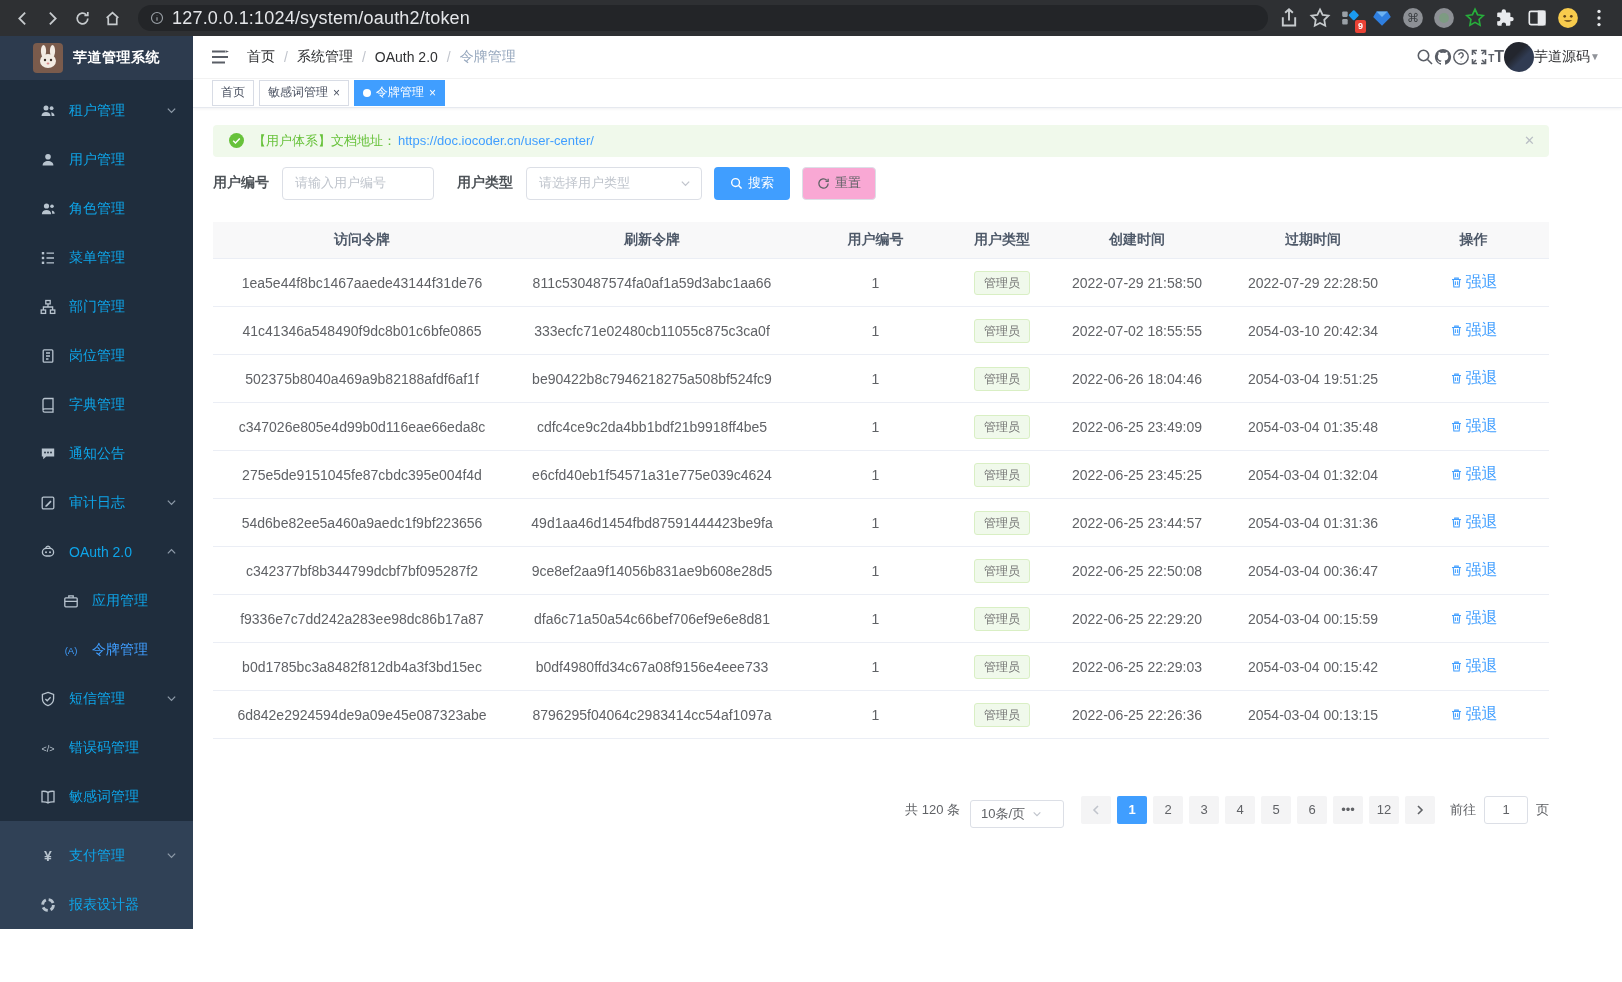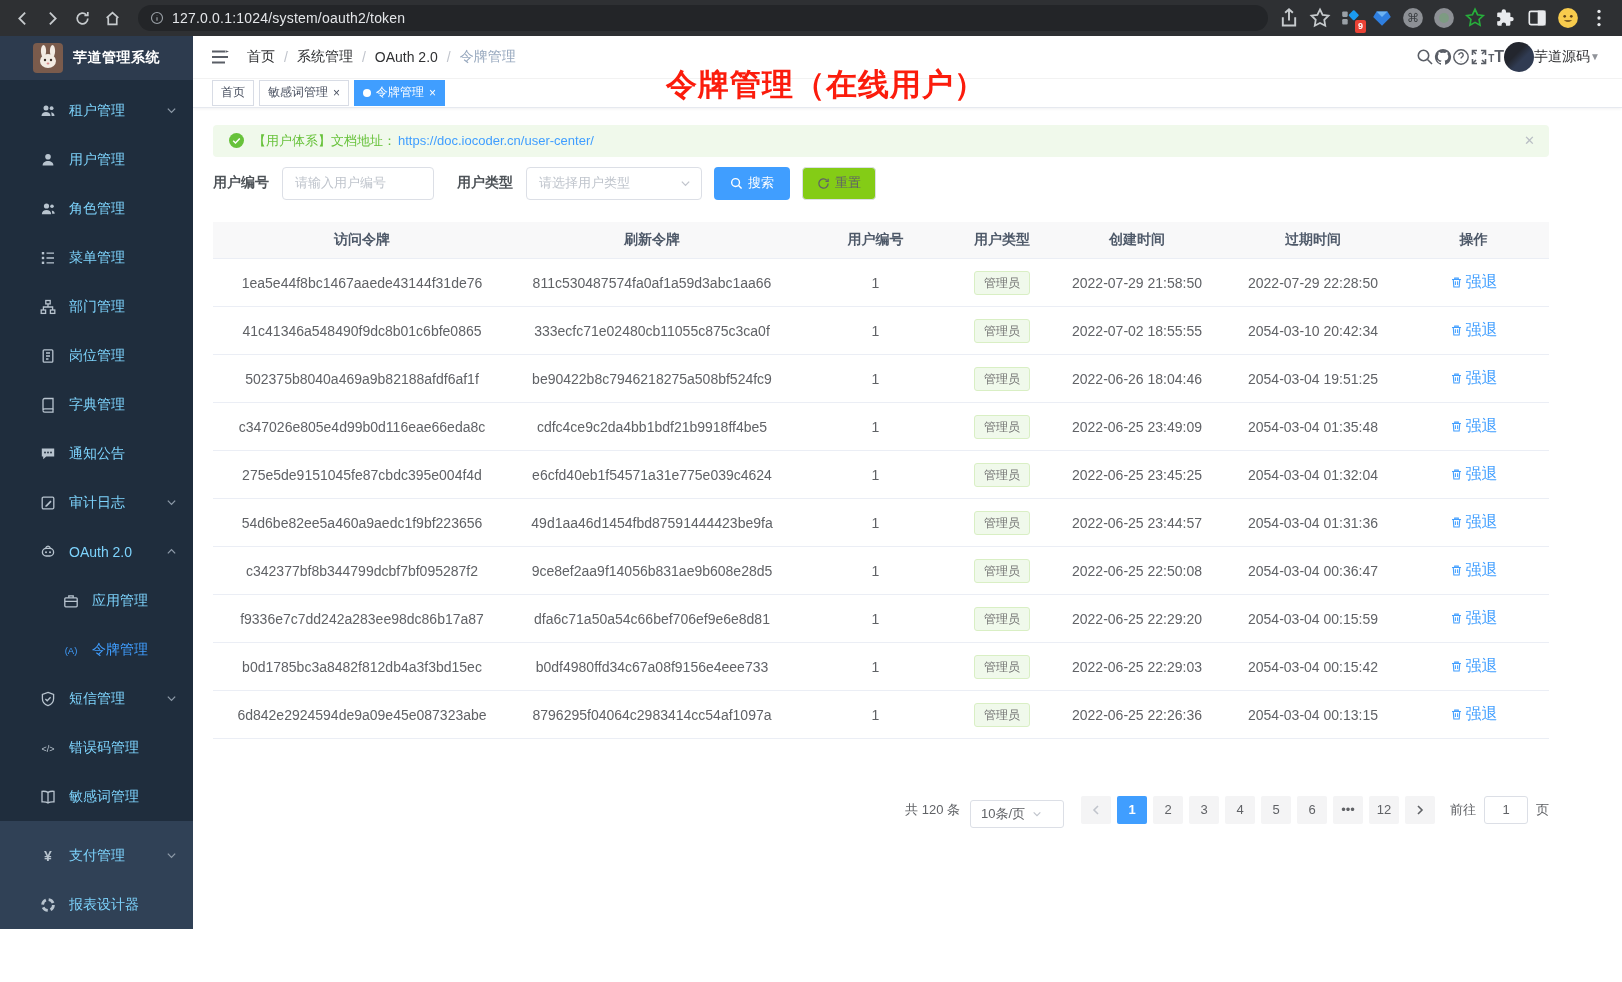--- a/index.html
+++ b/index.html
@@ -5,39 +5,39 @@
   * { margin:0; padding:0; box-sizing:border-box; }
   html,body { width:1622px; height:982px; overflow:hidden;
     font-family:"Liberation Sans","DejaVu Sans",sans-serif; }
   .app { width:1622px; height:982px; position:relative; background:#fff; }
 
   
   .browser { height:36px; background:#2e3033; display:flex; align-items:center; padding:0 8px; gap:2px; }
   .bnav { width:28px; height:28px; border-radius:50%; display:flex; align-items:center; justify-content:center; color:#c6cacd; }
   .bnav svg { width:17px; height:17px; }
   .urlbar { flex:1; height:26px; margin:0 8px 0 10px; background:#232528; border-radius:13px; display:flex; align-items:center; padding:0 12px; gap:8px; }
-  .urlbar .url { color:#e4e6e9; font-size:14px; letter-spacing:.2px; white-space:nowrap; }
+  .urlbar .url { color:#e4e6e9; font-size:18px; letter-spacing:.2px; white-space:nowrap; }
   .binfo svg { width:14px; height:14px; color:#9aa0a6; display:block; }
   .bricons { display:flex; align-items:center; gap:9px; padding-right:4px; }
   .bricons .bi { width:22px; height:22px; display:flex; align-items:center; justify-content:center; position:relative; }
   .badge9 { position:absolute; right:-4px; bottom:-4px; background:#e94235; color:#fff; font-size:9px; line-height:1; padding:2px 3px; border-radius:2px; font-weight:700; }
 
   
   .shell { display:flex; height:792px; }
   .side { width:193px; background:#304156; display:flex; flex-direction:column; flex-shrink:0; }
   .logo { height:44px; background:#2d3b4e; display:flex; align-items:center; padding-left:33px; gap:10px; flex-shrink:0; }
   .logo .rb { width:30px; height:30px; border-radius:4px; overflow:hidden; flex-shrink:0; }
   .logo .ttl { color:#fff; font-size:14px; font-weight:700; letter-spacing:.5px; }
   #menu-sub { background:#1f2d3d; padding-top:6px; }
   #menu-root { background:#304156; padding-top:10px; flex:1; }
   .m-item { height:49px; display:flex; align-items:center; padding-left:40px; position:relative; cursor:pointer; }
   .m-item.lvl2 { padding-left:63px; }
   .m-ico { width:16px; height:16px; color:#b8c4cf; margin-right:13px; flex-shrink:0; display:flex; align-items:center; justify-content:center; }
   .m-ico svg { width:16px; height:16px; display:block; }
-  .m-label { color:#7dd3fc; font-size:14px; white-space:nowrap; }
+  .m-label { color:#0ea5e9; font-size:14px; white-space:nowrap; }
   .m-item.active .m-label, .m-item.active .m-ico { color:#409eff; }
   .m-chev { position:absolute; right:16px; color:#8d9aa8; display:flex; }
   .m-chev svg { width:11px; height:11px; }
 
   .main { flex:1; display:flex; flex-direction:column; background:#fff; position:relative; min-width:0; }
 
   
   .navbar { height:50px; display:flex; align-items:center; padding:0 22px 0 17px; border-bottom:1px solid #f4f4f4; }
   .burger { color:#5a5e66; display:flex; cursor:pointer; }
   .burger svg { width:20px; height:20px; }
@@ -74,21 +74,21 @@
   .flabel { font-size:14px; font-weight:700; color:#4e5358; margin-right:13px; white-space:nowrap; }
   .inp { width:152px; height:33px; border:1px solid #dcdfe6; border-radius:4px; padding:0 12px; font-size:13px; color:#606266; outline:none;font-family:Liberation Mono, monospace; }
   .inp::placeholder { color:#bfc4cc; }
   .fgap { width:23px; flex-shrink:0; }
   .sel { width:176px; height:33px; border:1px solid #dcdfe6; border-radius:4px; padding:0 10px 0 12px; display:flex; align-items:center; justify-content:space-between; cursor:pointer; background:#fff; }
   .sel .ph { font-size:13px; color:#bfc4cc; }
   .sel svg { width:11px; height:11px; color:#c0c4cc; }
   .btn { height:33px; border-radius:4px; display:inline-flex; align-items:center; justify-content:center; gap:5px; font-size:13px; cursor:pointer; border:1px solid transparent; }
   .btn svg { width:13px; height:13px; }
   .btn-primary { background:#409eff; color:#fff; padding:0 15px; margin-left:12px; }
-  .btn-plain { background:#84cc16; color:#606266; border-color:#dcdfe6; padding:8px 14px; margin-left:12px; }
+  .btn-plain { background:#f9a8d4; color:#606266; border-color:#dcdfe6; padding:8px 14px; margin-left:12px; }
 
   
   table.grid { width:1336px; margin-top:22px; border-collapse:collapse; table-layout:fixed; }
   .grid th { height:37px; background:#f8f8f9; color:#4e5969; font-size:14px; font-weight:700; text-align:center; border-bottom:1px solid #ebeef5; }
   .grid td { height:48px; font-size:14px; color:#606266; text-align:center; border-bottom:1px solid #ebeef5; white-space:nowrap; overflow:hidden; }
   .tag-success { display:inline-block; height:24px; line-height:22px; padding:0 9px; background:#f0f9eb; border:1px solid #d9efc4; color:#737373; font-size:12px; border-radius:3px; }
   .op-link { color:#409eff; font-size:16px; display:inline-flex; align-items:center; gap:3px; cursor:pointer; text-decoration:none; }
   .op-link svg { width:13px; height:13px; }
 
   
@@ -746,14 +746,13 @@
               </svg>
             </span>
           <span class="pgoto">前往</span>
           <input class="pinput" value="1" style="">
           <span>页</span>
         </div>
       </div>
     </section>
   </div>
 
-  <div class="anno">令牌管理（在线用户）</div>
 </div>
 
 </body></html>

